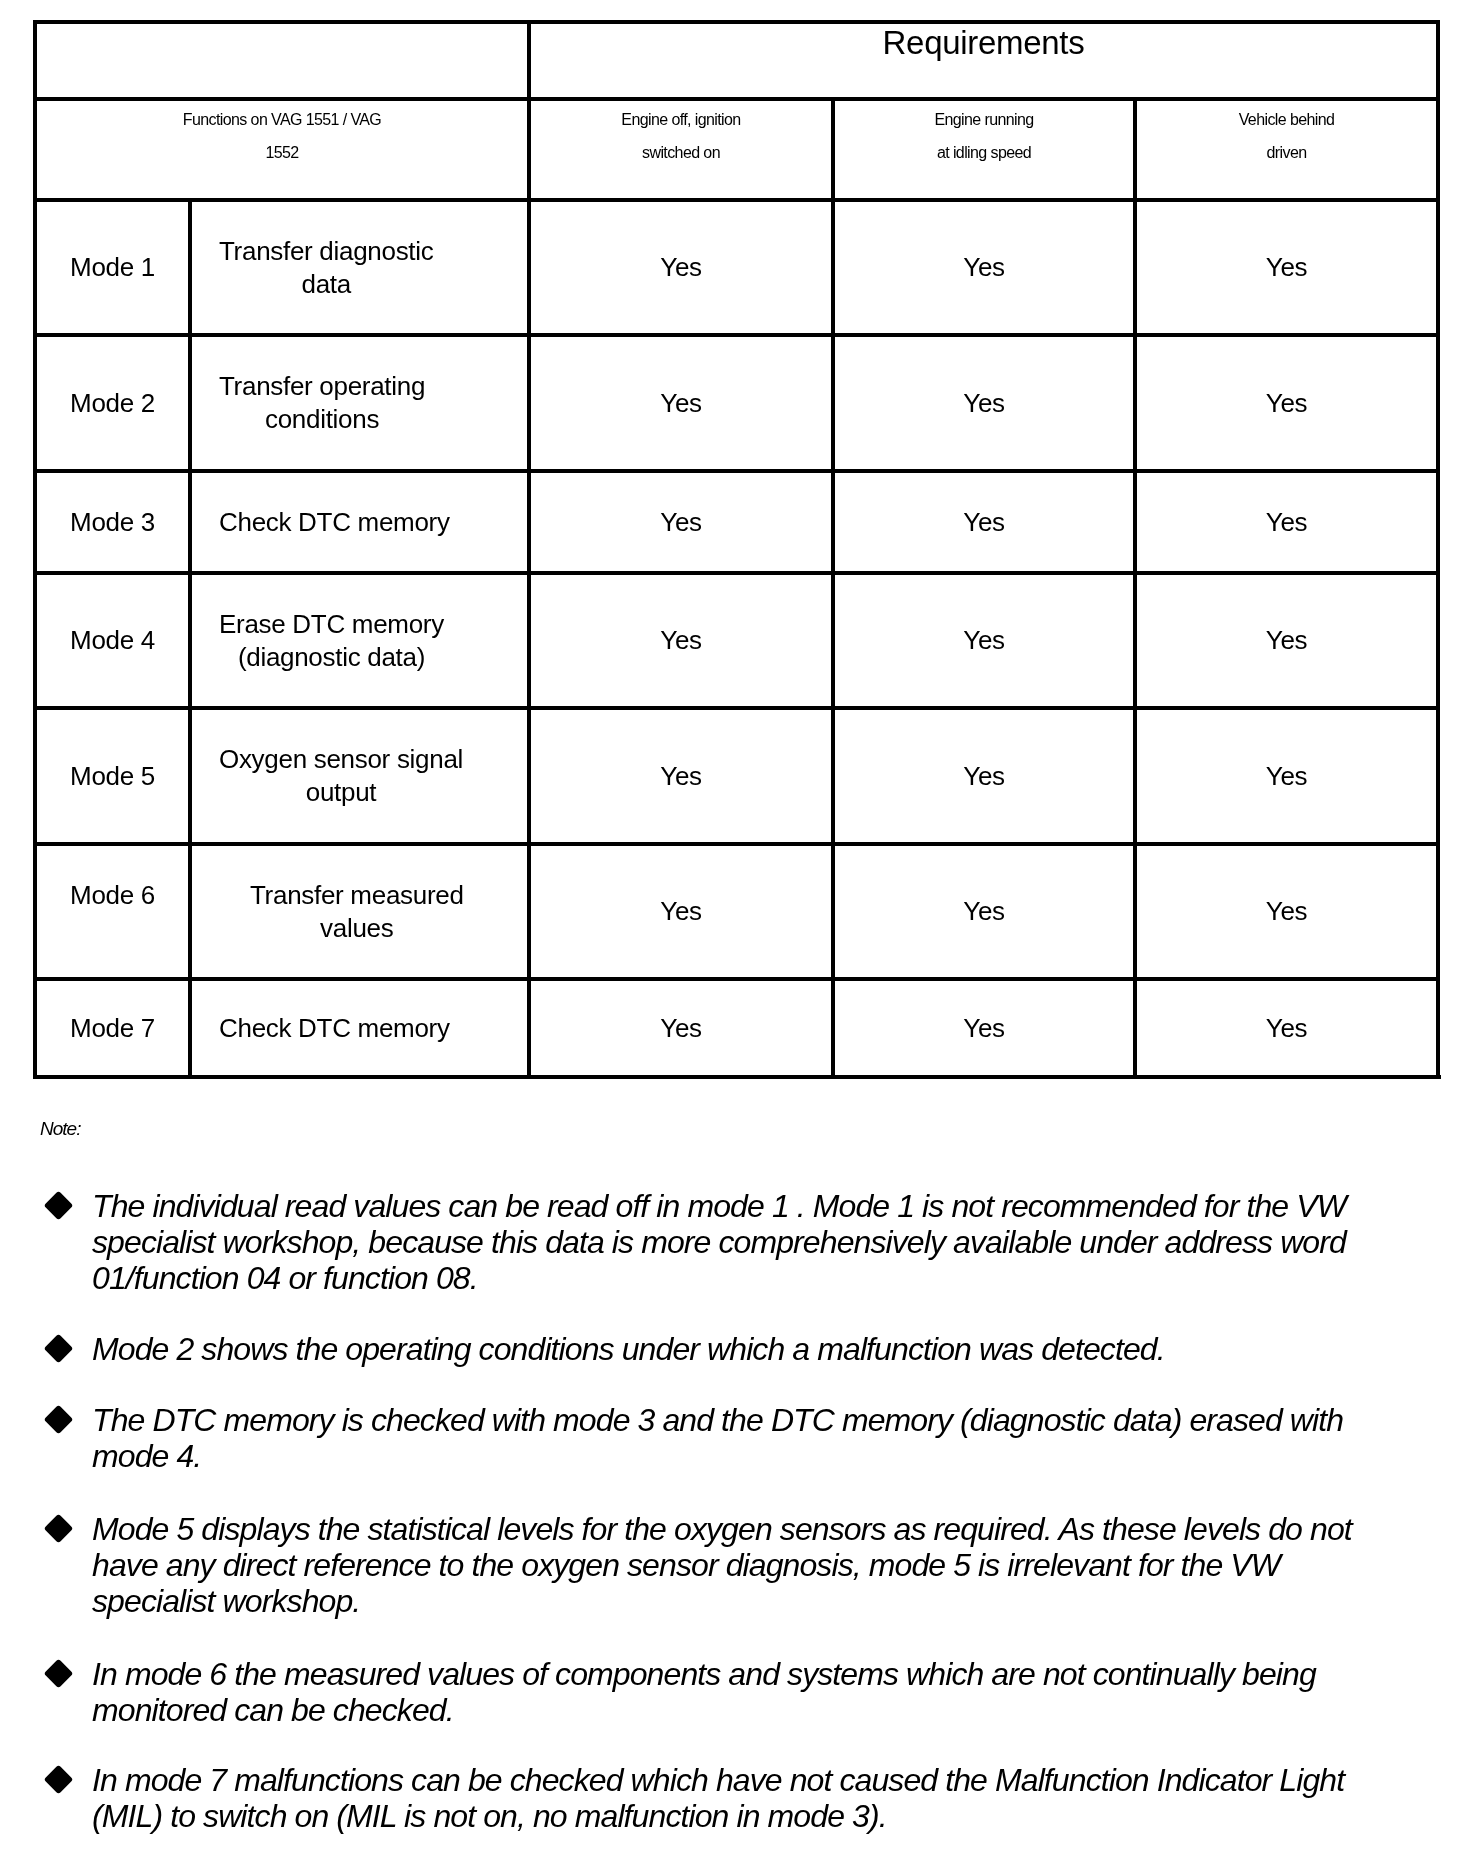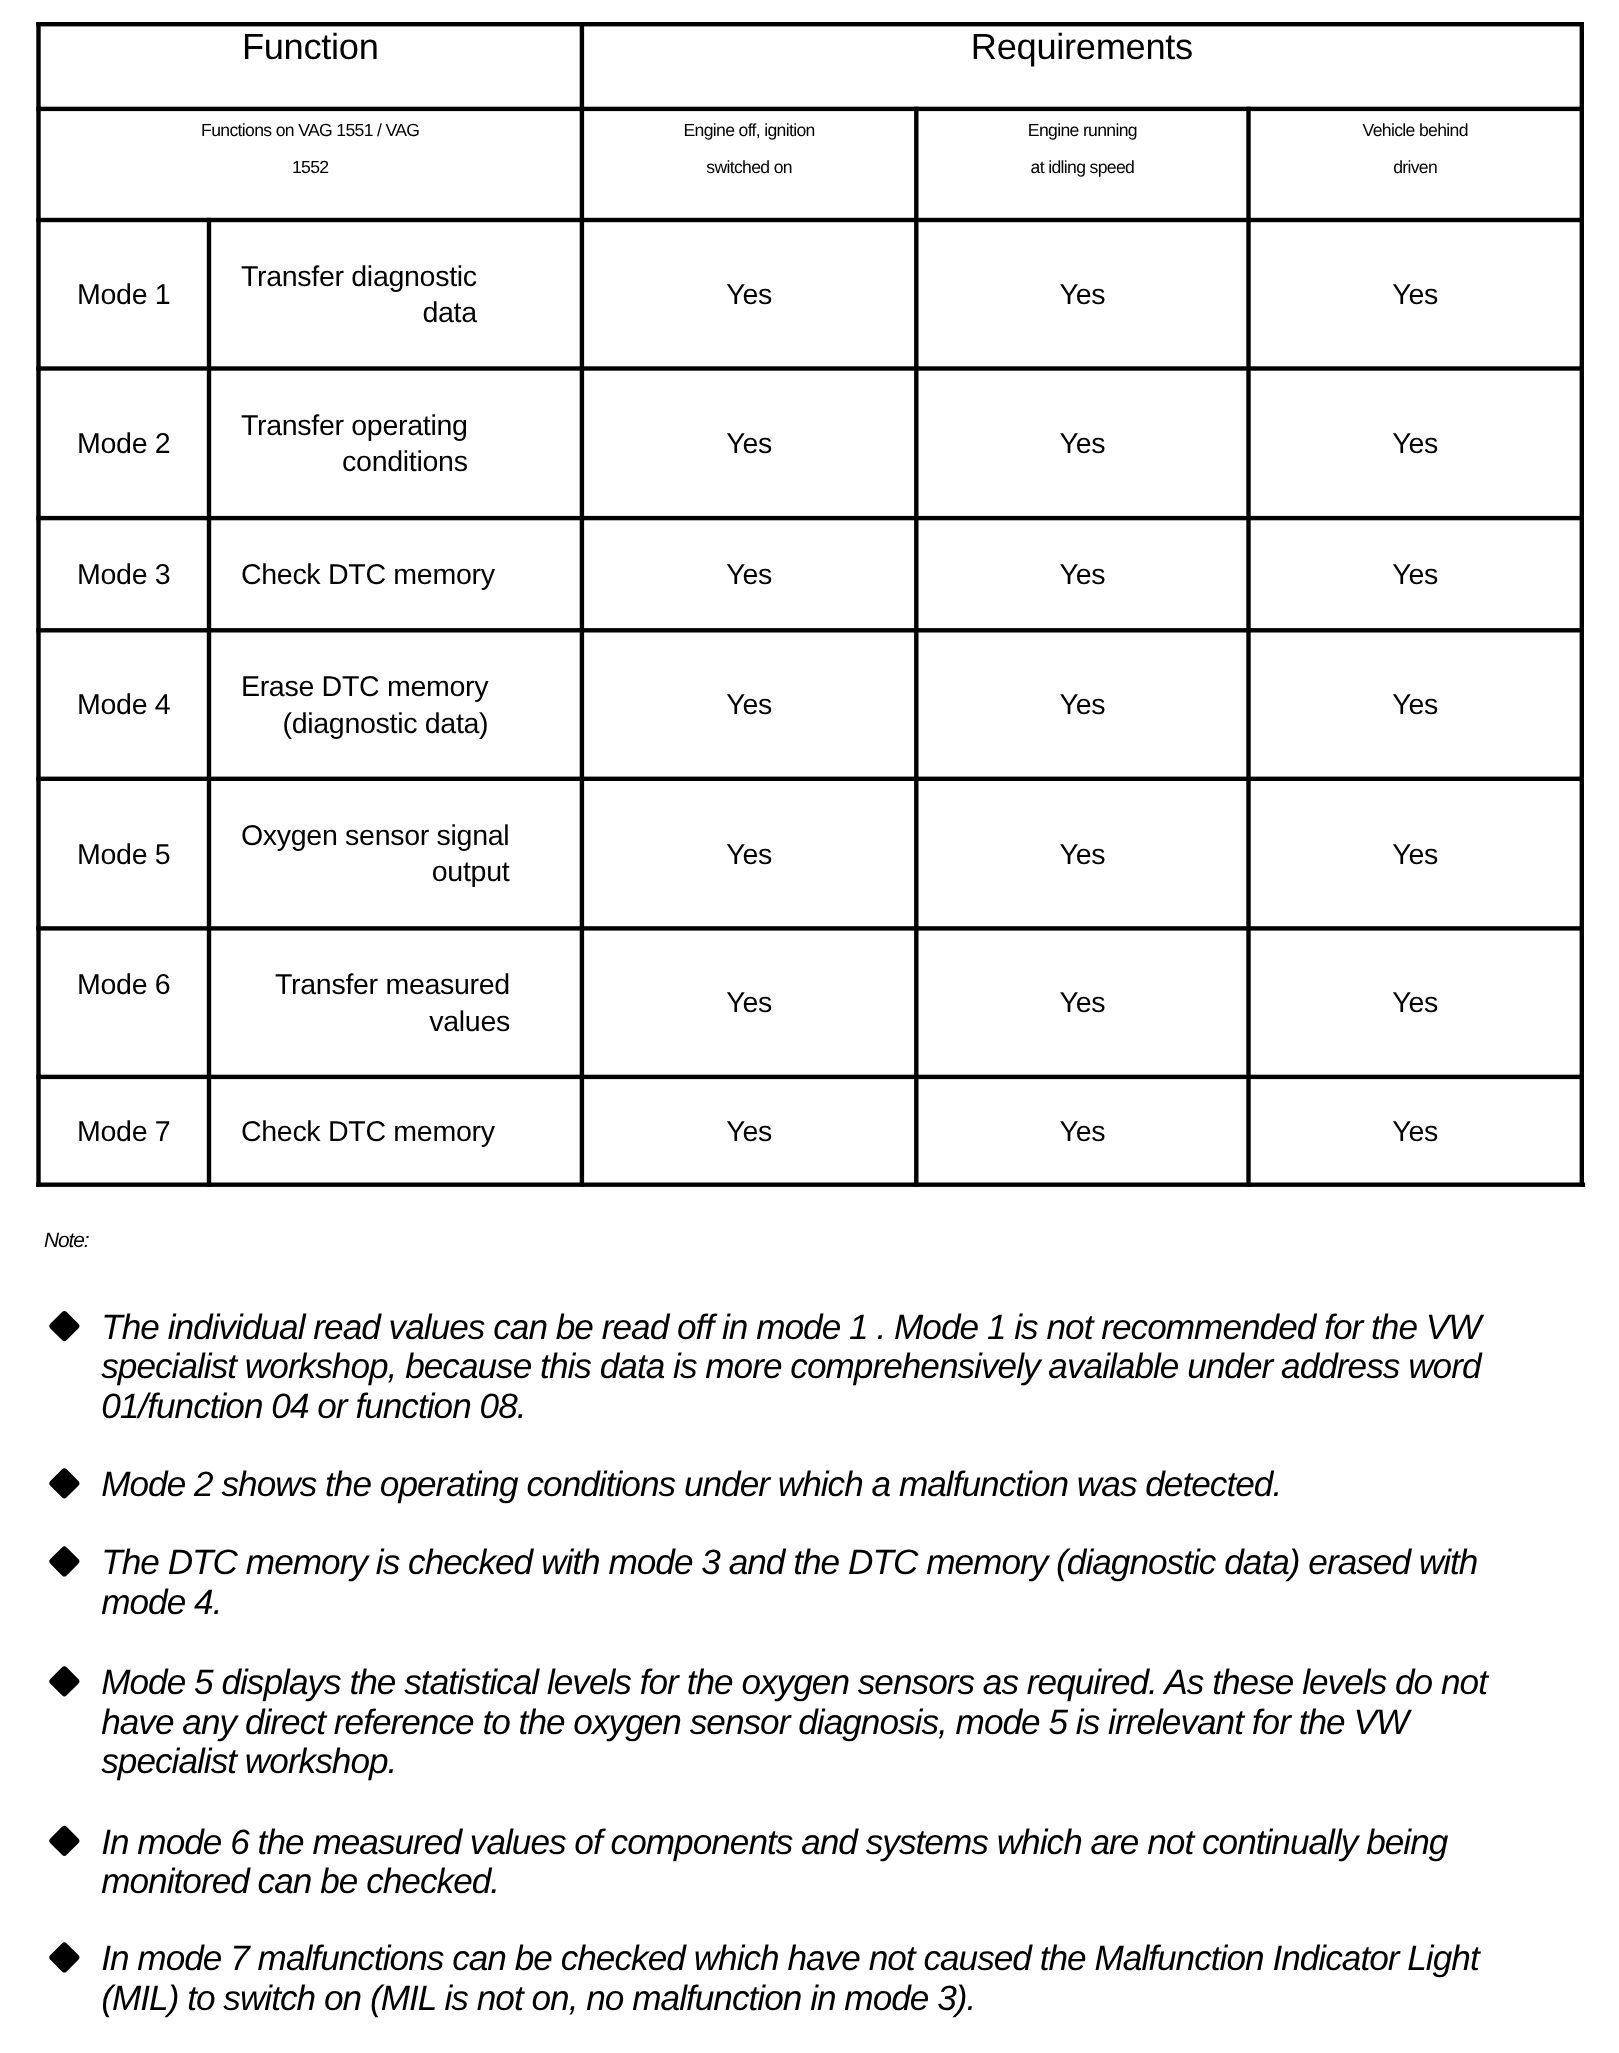--- a/index.html
+++ b/index.html
@@ -3,21 +3,21 @@
 <meta charset="utf-8">
 <style>
   html, body { margin: 0; padding: 0; background: #ffffff; }
   body { width: 1472px; height: 1866px; position: relative; overflow: hidden;
          font-family: "Liberation Sans", sans-serif; color: #000; }
   .table { position: absolute; left: 33px; top: 20px; width: 1404px; height: 1059px; }
   .hline { position: absolute; background: #000; height: 4px; }
   .vline { position: absolute; background: #000; width: 4px; }
   .cell { position: absolute; display: flex; align-items: center; justify-content: center;
           text-align: center; box-sizing: border-box; }
-  .cell.left { justify-content: flex-start; text-align: right; }
+  .cell.left { justify-content: flex-start; text-align: center; }
   .cell.top { align-items: flex-start; }
   .h1 { font-size: 33px; letter-spacing: -0.3px; }
   .h2 { font-size: 16px; font-weight: normal; line-height: 33px; letter-spacing: -0.6px; }
   .body-txt { font-size: 26px; line-height: 33px; letter-spacing: -0.3px; }
   .note-title { position: absolute; left: 40px; top: 1118px; font-size: 19px; font-weight: normal;
                 font-style: italic; letter-spacing: -1px; }
   .note { position: absolute; left: 48px; width: 1300px; }
   .note .diamond { position: absolute; left: 0; width: 21px; height: 21px; background: #000;
                    transform: rotate(45deg); top: 7px; border-radius: 3px; }
   .note .ntext { position: absolute; left: 44px; width: 1260px; font-style: italic;
@@ -40,23 +40,20 @@
   <div class="hline" style="left:0;top:957px;width:1404px;"></div>
   <div class="hline" style="left:0;top:1055px;width:1408px;"></div>
 
   <div class="vline" style="left:0;top:0;height:1059px;"></div>
   <div class="vline" style="left:155px;top:178px;height:881px;"></div>
   <div class="vline" style="left:494px;top:0;height:1059px;"></div>
   <div class="vline" style="left:798px;top:77px;height:982px;"></div>
   <div class="vline" style="left:1100px;top:77px;height:982px;"></div>
   <div class="vline" style="left:1403px;top:0;height:1059px;"></div>
 
-  <div class="cell top h1" style="left:4px;top:4px;width:490px;height:73px;padding-top:0px;">
-    <span>Function</span>
-  </div>
   <div class="cell top h1" style="left:498px;top:4px;width:905px;height:73px;">
     <span>Requirements</span>
   </div>
 
   <div class="cell top h2" style="left:4px;top:81px;width:490px;height:97px;padding-top:2px;">
     <span>
         <span class="ln">Functions on VAG 1551 / VAG</span>
         <span class="ln">1552</span>
       </span>
   </div>

